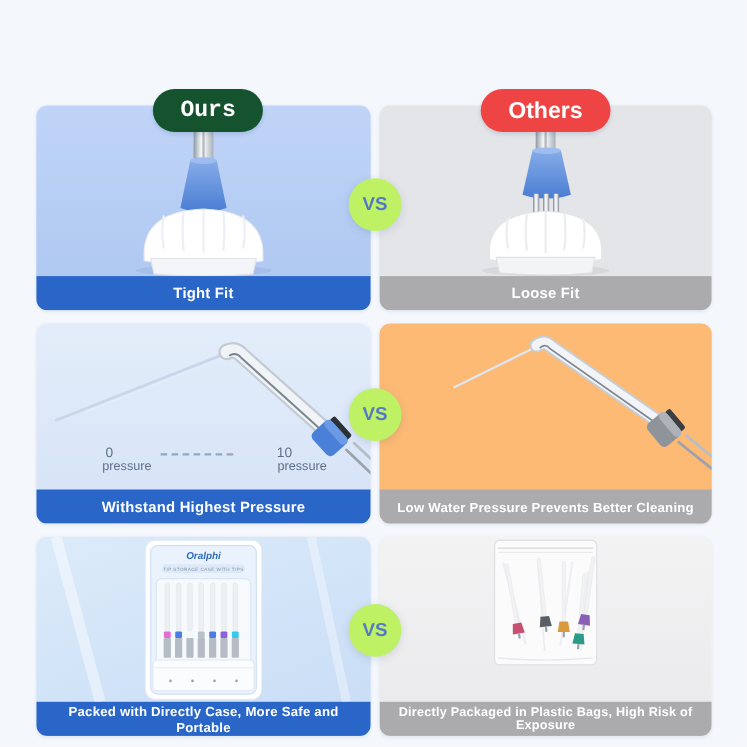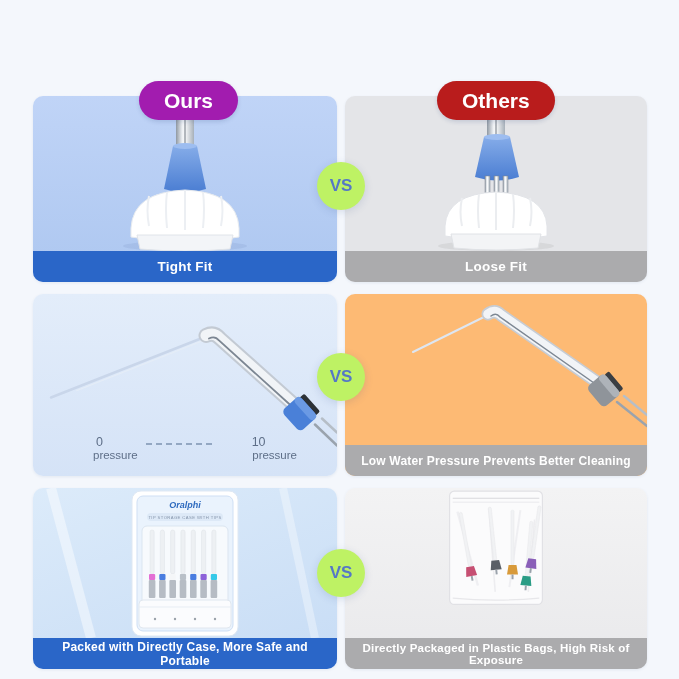--- a/index.html
+++ b/index.html
@@ -13,22 +13,22 @@
     position:absolute; top:20px; left:0; width:100%;
     text-align:center; font-size:35px; font-weight:800;
     color:#14529e; letter-spacing:0.5px;
   }
   .pill {
     position:absolute; top:81px; height:39px; z-index:5;
     display:flex; align-items:center; justify-content:center;
     border-radius:20px; color:#ffffff; font-size:21px; font-weight:700;
     padding:0 25px; box-shadow:0 2px 4px rgba(20,50,110,0.15);
   }
-  .pill.ours { left:139px; background:#a21caf; }
-  .pill.others { left:437px; background:#b91c1c; }
+  .pill.ours { left:139px; background:#14532d;font-family:Liberation Mono, monospace; }
+  .pill.others { left:437px; background:#ef4444; }
   .row { position:absolute; left:0; width:100%; }
   .row1 { top:96px; height:186px; }
   .row2 { top:294px; height:182px; }
   .row3 { top:488px; height:181px; }
   .card {
     position:absolute; top:0; height:100%; border-radius:10px;
     overflow:hidden; display:flex; flex-direction:column;
     box-shadow:0 1px 3px rgba(30,60,120,0.08);
   }
   .card.left { left:33px; width:304px; }
@@ -147,20 +147,21 @@
             <span class="val">0</span>
             <span class="lab">pressure</span>
           </div>
           <div class="dash"></div>
           <div class="end">
             <span class="val">10</span>
             <span class="lab">pressure</span>
           </div>
         </div>
       </div>
+      <div class="caption blue">Withstand Highest Pressure</div>
     </div>
     <div class="card right bg-gray2">
       <div class="art">
         <svg viewBox="0 0 302 151">
           <path d="M68 58 L143 21" stroke="#dde6f2" stroke-width="2" fill="none" stroke-linecap="round"></path>
           <path d="M143 20 Q150 15 156 21 L252 88" stroke="#c6ccd4" stroke-width="13" fill="none" stroke-linecap="round"></path>
           <path d="M143 20 Q150 15 156 21 L252 88" stroke="#f2f4f7" stroke-width="9.5" fill="none" stroke-linecap="round"></path>
           <path d="M146 22 Q151 18 155 23 L249 89" stroke="#7d8793" stroke-width="1.5" fill="none" stroke-linecap="round"></path>
           <g transform="rotate(50 260 96)">
             <rect x="248" y="81" width="23" height="6" rx="2" fill="#3a3e43"></rect>

